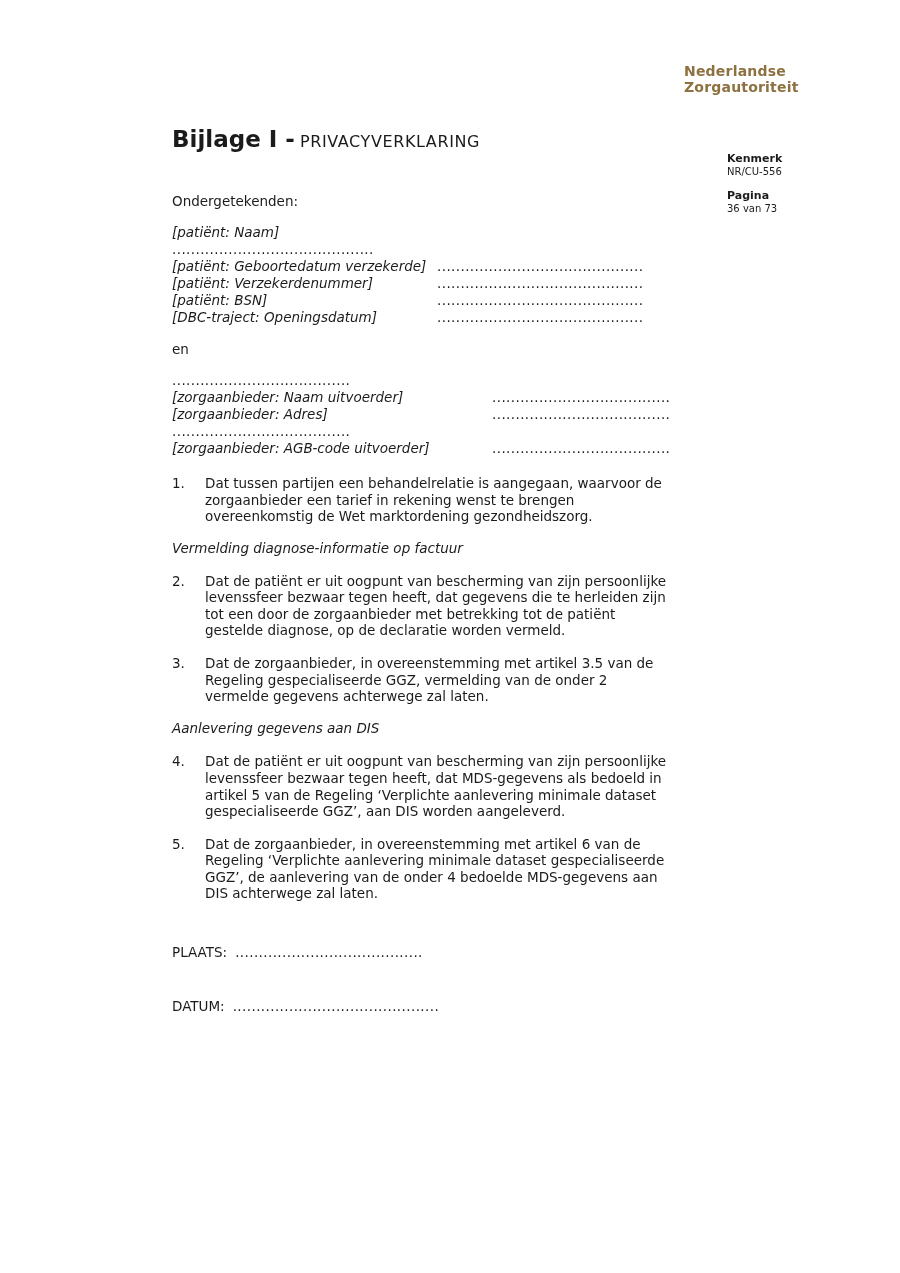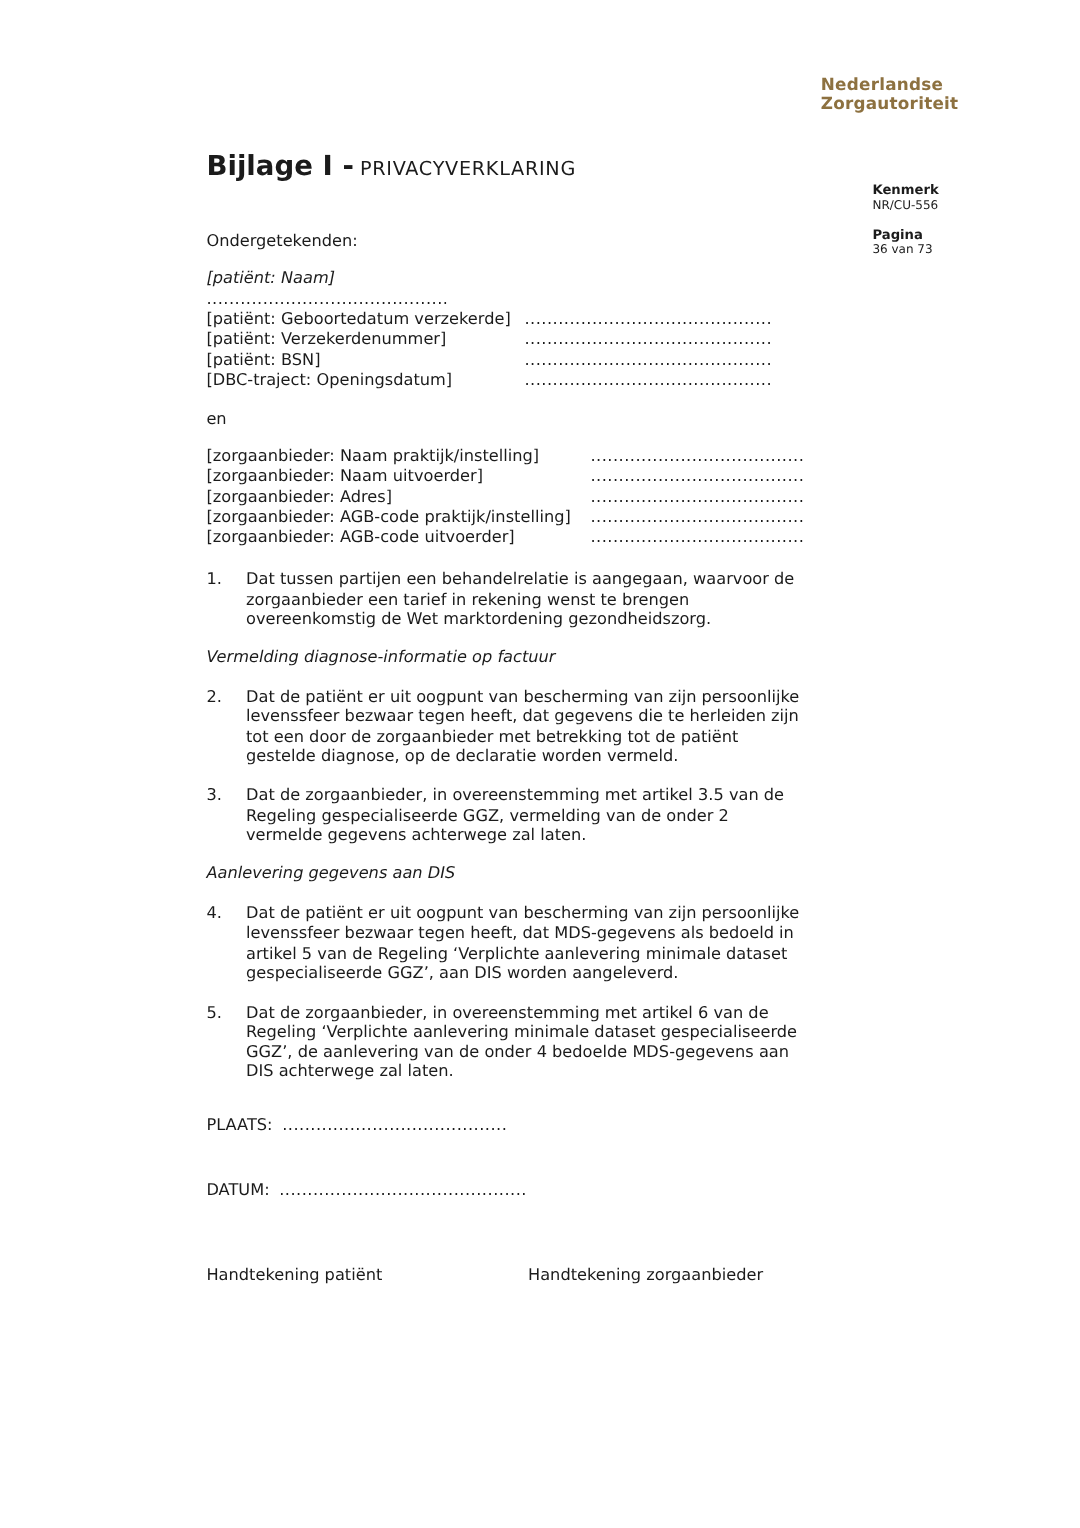--- a/index.html
+++ b/index.html
@@ -24,21 +24,21 @@
   .meta-value { font-size:10px; line-height:14px; }
 
   .content {
     position:absolute; top:193px; left:172px; width:522px;
     font-size:13.5px; line-height:16.6px;
   }
   .intro { }
   .patient-block { margin-top:14px; }
   .bracket-label { font-style:italic; }
   .field-row { display:flex; line-height:17px; }
-  .field-row .flabel { flex-shrink:0; }
+  .field-row .flabel { flex-shrink:0; font-style:italic; }
   .patient-block .field-row .flabel { width:265px; }
   .provider-block .field-row .flabel { width:320px; }
   .dots { white-space:nowrap; overflow:hidden; letter-spacing:0.4px; }
   .name-label { line-height:17px; }
   .name-dots { line-height:17px; width:200px; }
   .conj { margin-top:15px; }
   .provider-block { margin-top:15px; }
   .declare { margin-top:31px; }
   .item { display:flex; }
   .item .item-num { width:33px; flex-shrink:0; }
@@ -46,21 +46,21 @@
   .mt-item1 { margin-top:18px; }
   .mt-h1 { margin-top:15px; }
   .mt-item2 { margin-top:16px; }
   .mt-item3 { margin-top:16px; }
   .mt-h2 { margin-top:15px; }
   .mt-item4 { margin-top:17px; }
   .mt-item5 { margin-top:16px; }
   .section-heading { font-style:italic; }
   .fill-line { display:flex; }
   .fill-line .fill-label { flex-shrink:0; padding-right:8px; }
-  .plaats-row { margin-top:28px; }
+  .plaats-row { margin-top:42px; }
   .datum-row { margin-top:37px; }
   .signature-row { margin-top:55px; display:flex; }
   .signature-row .sig-left { width:268px; flex-shrink:0; }
 </style>
 </head>
 <body>
 
 <div class="logo" style="color: rgb(141, 113, 64);">Nederlandse Zorgautoriteit</div>
 
 <div class="doc-title">
@@ -101,33 +101,31 @@
     <div class="field-row">
       <span class="flabel">[DBC-traject: Openingsdatum]</span>
       <span class="dots">............................................</span>
     </div>
   </div>
 
   <div class="conj">en</div>
 
   <div class="provider-block">
     <div class="field-row">
-      <span class="flabel">[zorgaanbieder: Naam praktijk/instelling]</span>
       <span class="dots">......................................</span>
     </div>
     <div class="field-row">
       <span class="flabel">[zorgaanbieder: Naam uitvoerder]</span>
       <span class="dots">......................................</span>
     </div>
     <div class="field-row">
       <span class="flabel">[zorgaanbieder: Adres]</span>
       <span class="dots">......................................</span>
     </div>
     <div class="field-row">
-      <span class="flabel">[zorgaanbieder: AGB-code praktijk/instelling]</span>
       <span class="dots">......................................</span>
     </div>
     <div class="field-row">
       <span class="flabel">[zorgaanbieder: AGB-code uitvoerder]</span>
       <span class="dots">......................................</span>
     </div>
   </div>
 
 
   <div class="item mt-item1">
@@ -175,18 +173,14 @@
   <div class="fill-line plaats-row">
     <span class="fill-label">PLAATS:</span>
     <span class="dots">........................................</span>
   </div>
 
   <div class="fill-line datum-row">
     <span class="fill-label">DATUM:</span>
     <span class="dots">............................................</span>
   </div>
 
-  <div class="signature-row">
-    <span class="sig-left">Handtekening patiënt</span>
-    <span class="sig-right">Handtekening zorgaanbieder</span>
-  </div>
 
 </div>
 
 </body></html>

